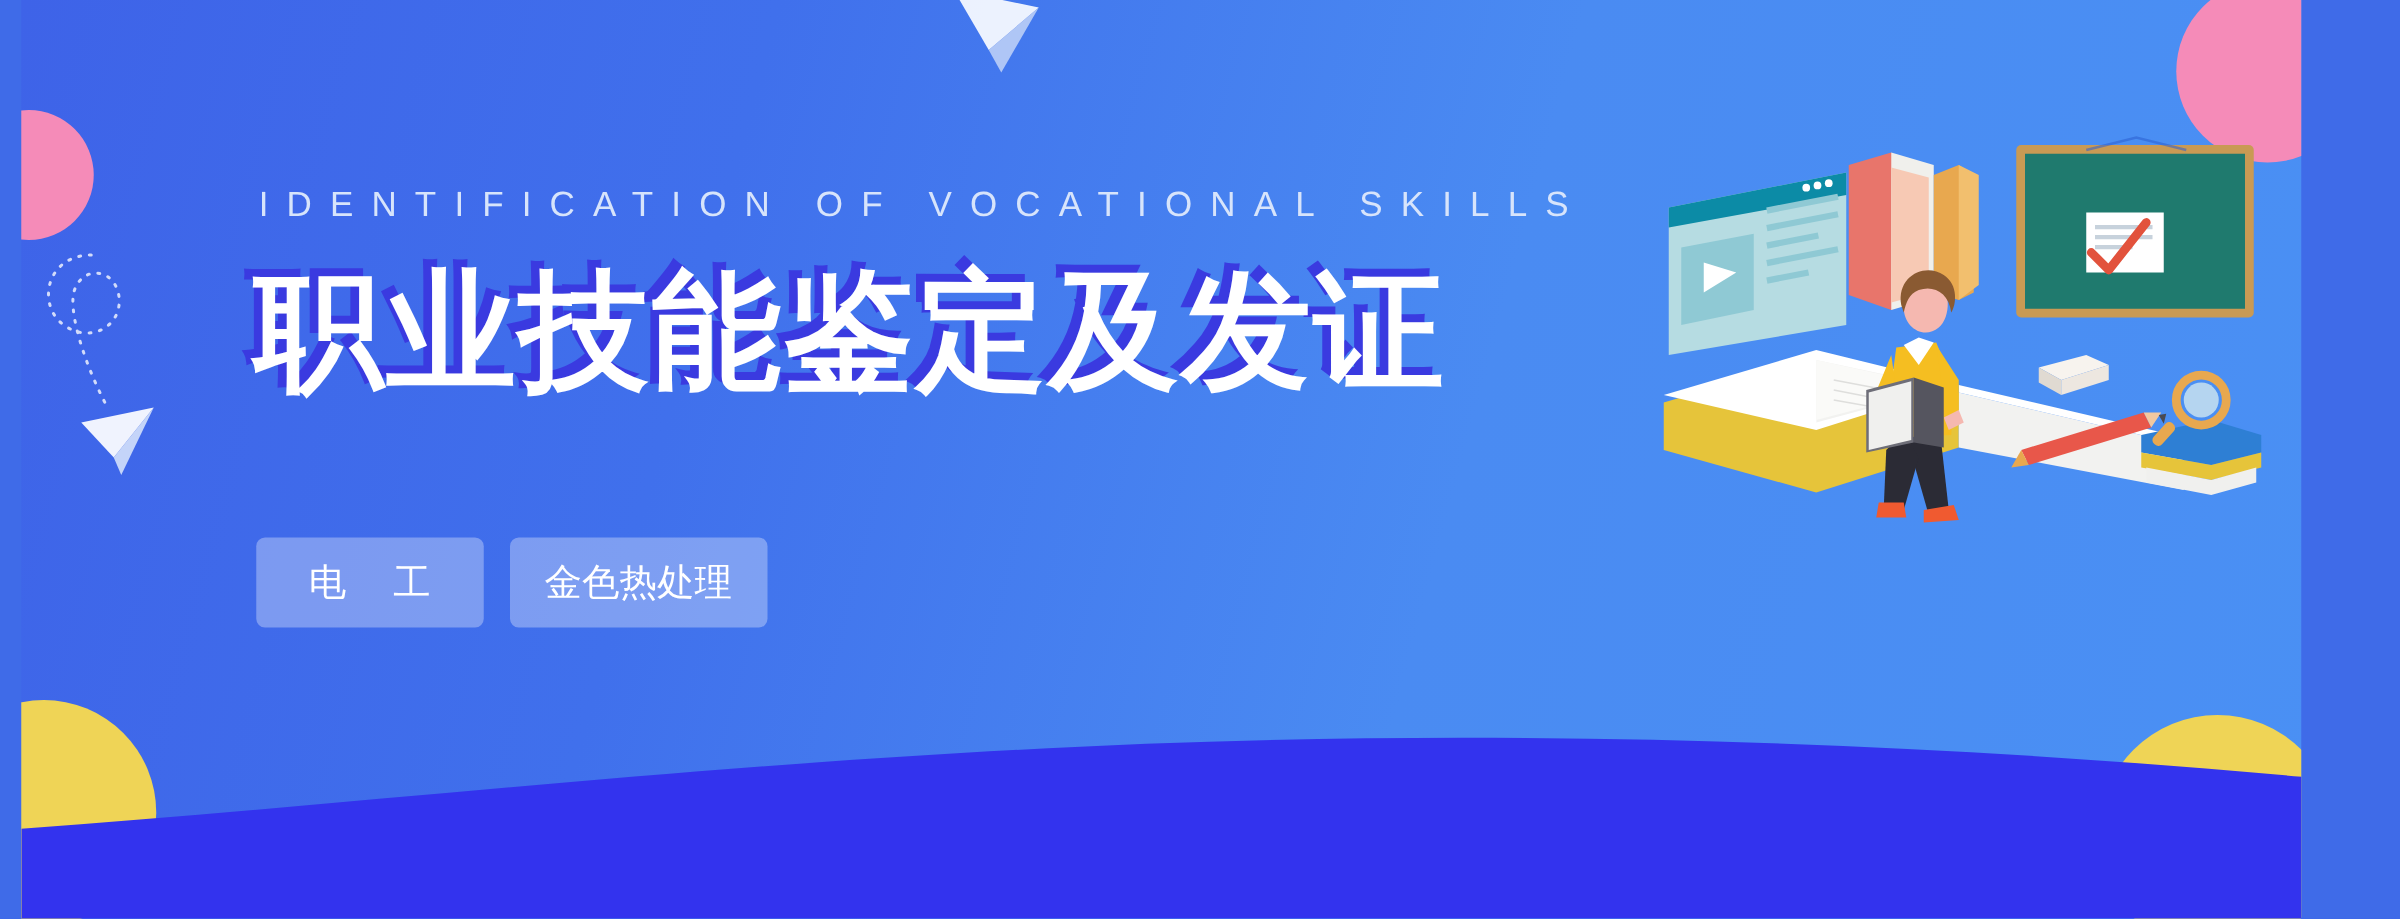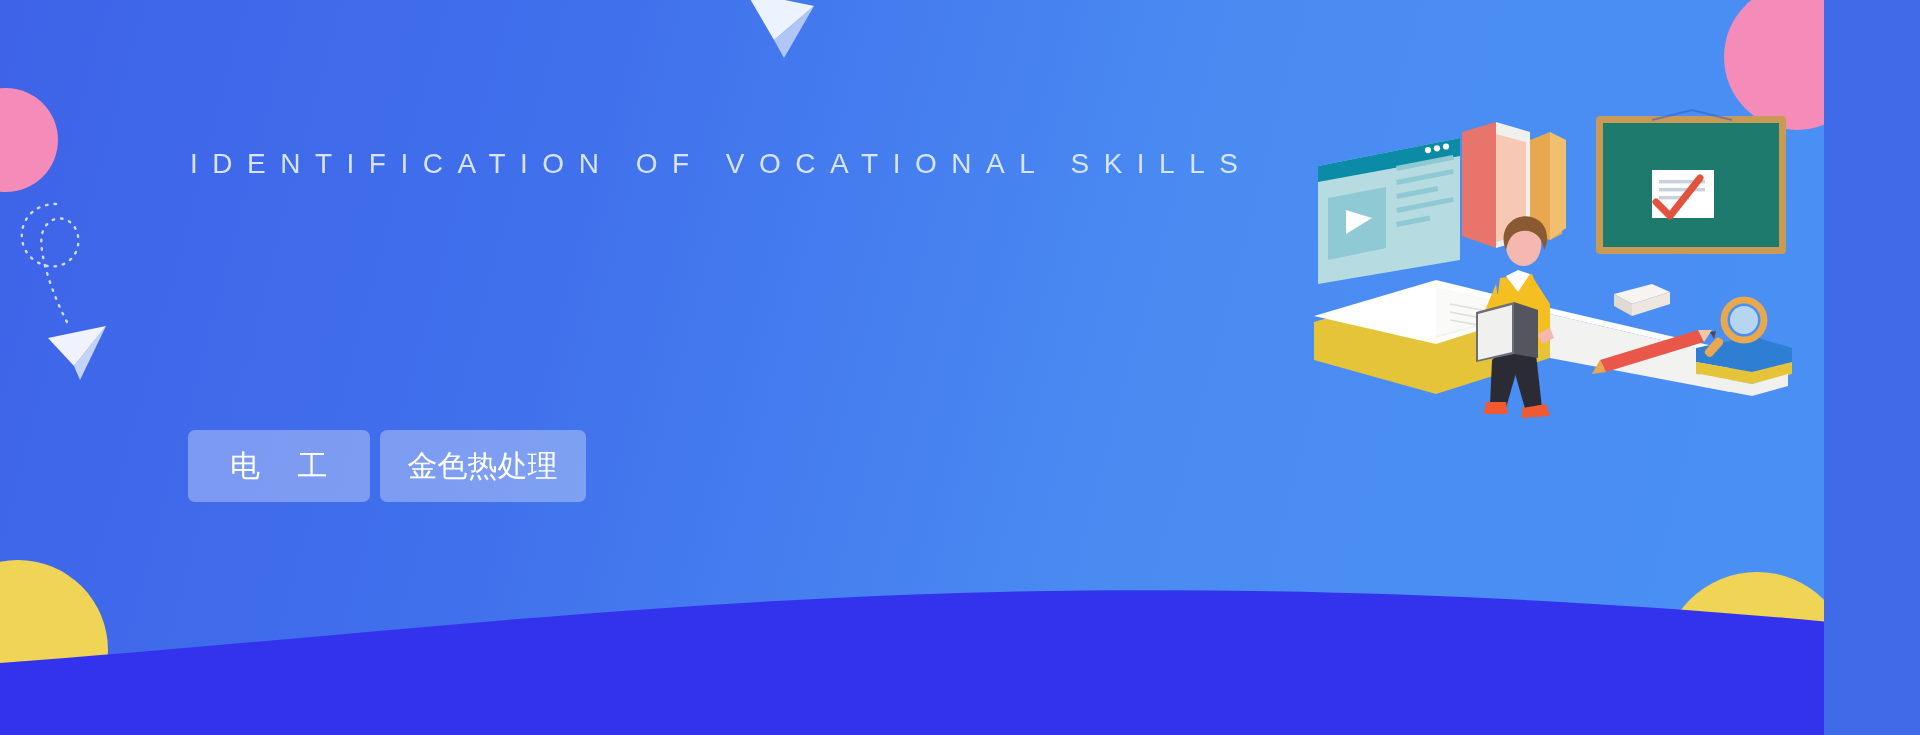--- a/index.html
+++ b/index.html
@@ -6,20 +6,21 @@
   html,body { width:1920px; height:735px; overflow:hidden; }
   body {
     font-family:"Liberation Sans","DejaVu Sans",sans-serif;
     background:#3F6BE8;
   }
   .banner {
     position:relative;
     width:1824px; height:735px;
     overflow:hidden;
     background:linear-gradient(105deg,#3E63E8 0%,#4070EC 30%,#4A8BF2 62%,#4A90F4 100%);
+    margin-left:17px;
   }
 
   
   .deco { position:absolute; pointer-events:none; }
 
   .circle-pink {
     right:-46px; top:-16px;
     width:146px; height:146px; border-radius:50%;
     background:#F58BB8;
   }
@@ -72,21 +73,21 @@
     line-height:1.15;
     white-space:nowrap;
     text-shadow:-7px -7px 0 #3A3AE0;
   }
 
   
   .tags {
     position:absolute;
     left:188px; top:430px;
     display:flex;
-    gap:10px;
+    gap:21px;
   }
   .tag {
     height:72px;
     min-width:130px;
     padding:0 28px;
     border-radius:7px;
     background:rgba(255,255,255,0.32);
     color:#FFFFFF;
     font-family:"DejaVu Sans","Liberation Sans",sans-serif;
     font-size:30px;
@@ -130,20 +131,21 @@
     <path d="M30 44 L62 4 L36 58 Z" fill="#DCE7FB" opacity=".85"></path>
   </svg>
 
   <svg class="deco plane-b" viewBox="0 0 82 76">
     <path d="M6 2 L74 16 L34 50 Z" fill="#FFFFFF" opacity=".9"></path>
     <path d="M34 50 L74 16 L44 68 Z" fill="#CBD9F7" opacity=".8"></path>
   </svg>
 
   <div class="content">
     <div class="eng-line">IDENTIFICATION OF VOCATIONAL SKILLS</div>
+    <div class="cn-title">职业技能鉴定及发证</div>
   </div>
 
   <div class="tags">
     <div class="tag spaced">
       <span>电 工</span>
     </div>
     <div class="tag wide">
       <span>金色热处理</span>
     </div>
   </div>

